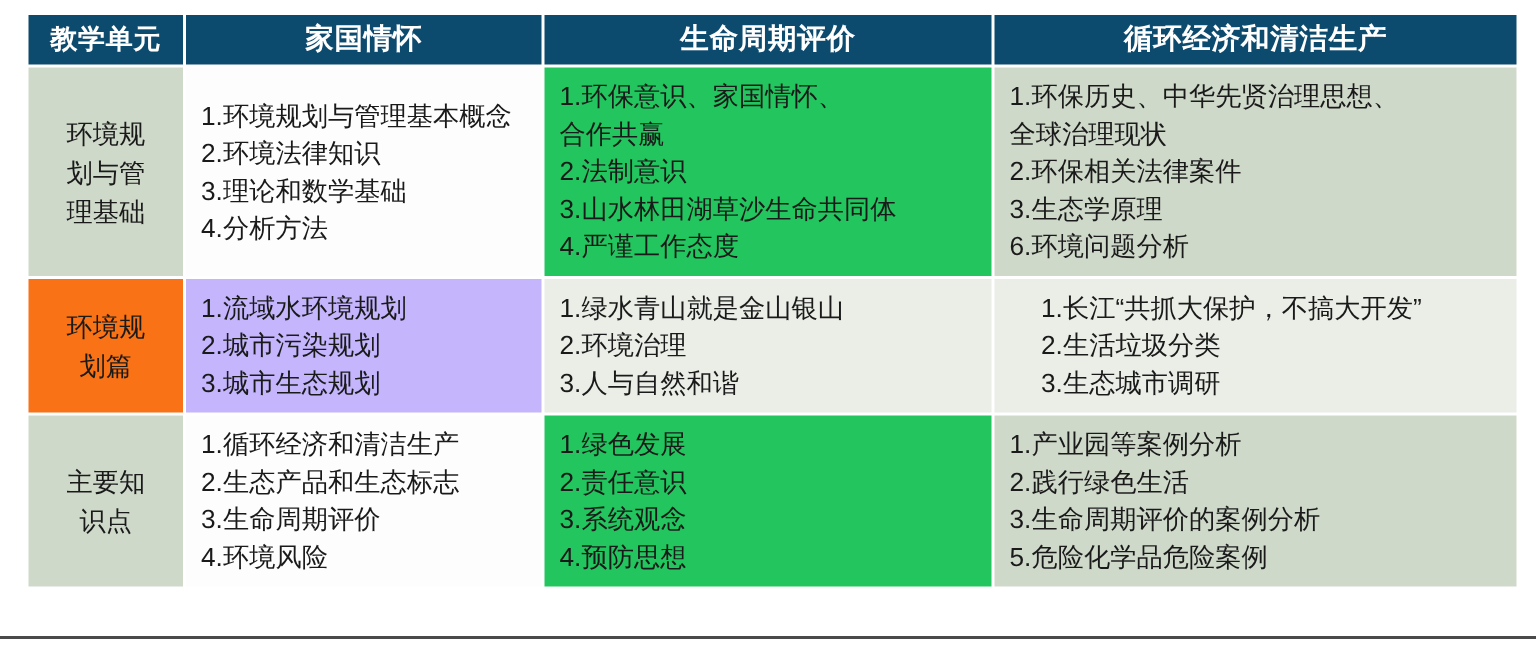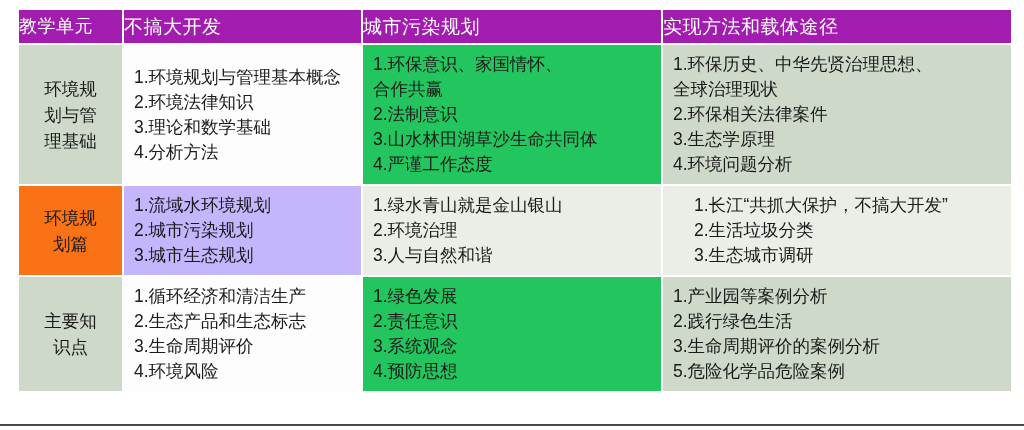--- a/index.html
+++ b/index.html
@@ -38,25 +38,25 @@
     vertical-align: middle;
     border: 0;
   }
   
   col.c1 { width: 103px; }
   col.c2 { width: 237px; }
   col.c3 { width: 298px; }
   col.c4 { width: 348px; }
 
   thead th {
-    background: #a21caf;
+    background: #0c4a6e;
     color: #ffffff;
-    font-weight: normal;
+    font-weight: bold;
     font-size: 19px;
-    text-align: left;
+    text-align: center;
     height: 33px;
     line-height: 33px;
     letter-spacing: 0.5px;
     white-space: nowrap;
   }
   thead th.unit-head {
     font-size: 18px;
   }
 
   tbody td {
@@ -109,23 +109,23 @@
     <table class="ideo-table">
       <colgroup>
         <col class="c1">
           <col class="c2">
           <col class="c3">
           <col class="c4">
       </colgroup>
       <thead>
         <tr>
           <th class="unit-head">教学单元</th>
-          <th>不搞大开发</th>
-          <th>城市污染规划</th>
-          <th>实现方法和载体途径</th>
+          <th>家国情怀</th>
+          <th>生命周期评价</th>
+          <th>循环经济和清洁生产</th>
         </tr>
       </thead>
       <tbody>
 
         <tr class="row-a">
           <td class="unit">
             <span class="unit-text">环境规划与管理基础</span>
           </td>
           <td class="list kp">
             <span class="item">1.环境规划与管理基本概念
@@ -138,21 +138,21 @@
 合作共赢
 2.法制意识
 3.山水林田湖草沙生命共同体
 4.严谨工作态度</span>
           </td>
           <td class="list method">
             <span class="item">1.环保历史、中华先贤治理思想、
 全球治理现状
 2.环保相关法律案件
 3.生态学原理
-4.环境问题分析</span>
+6.环境问题分析</span>
           </td>
         </tr>
 
         <tr class="row-b">
           <td class="unit">
             <span class="unit-text">环境规划篇</span>
           </td>
           <td class="list kp">
             <span class="item">1.流域水环境规划
 2.城市污染规划

